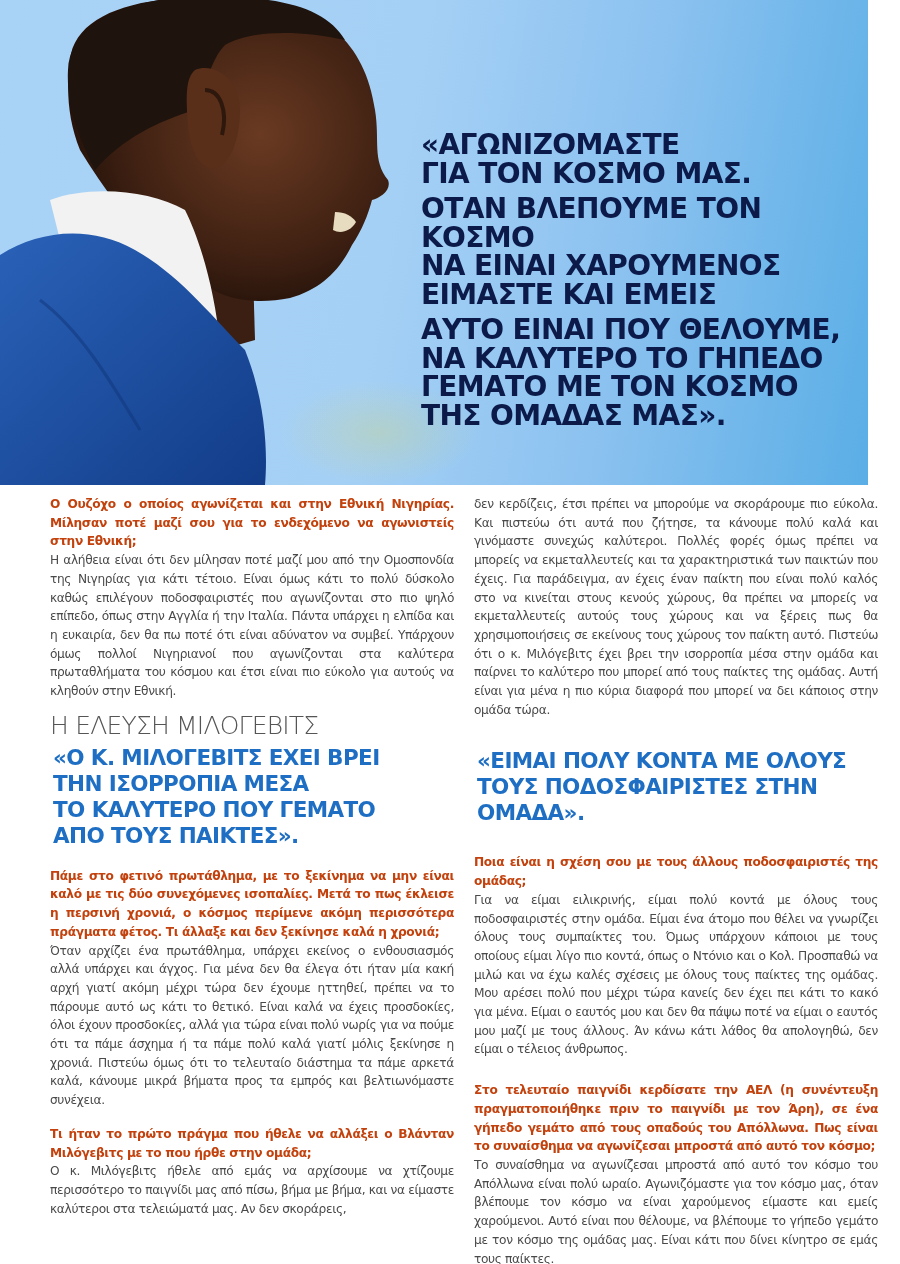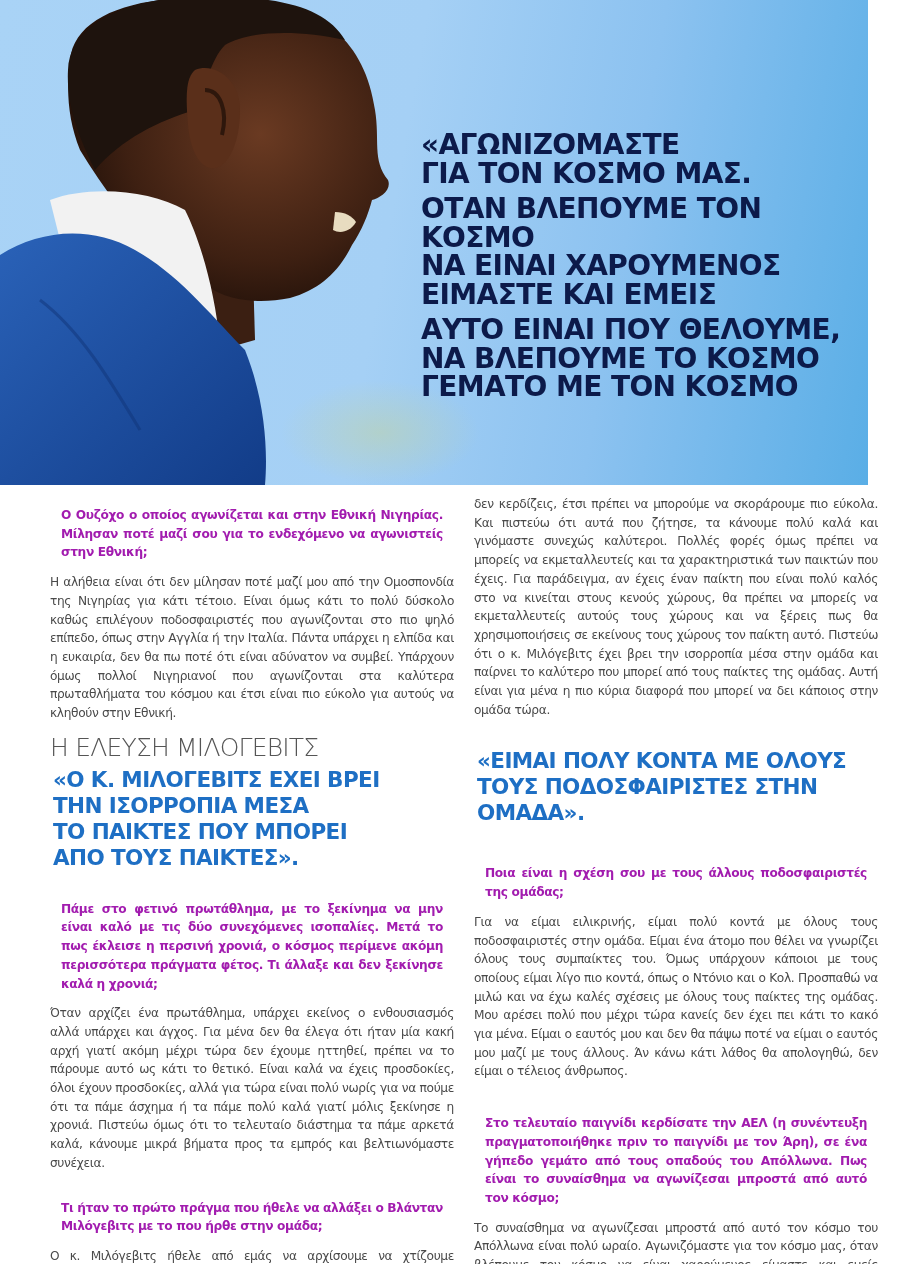--- a/index.html
+++ b/index.html
@@ -14,21 +14,21 @@
   .hero .quote { position: absolute; left: 421px; top: 131px; width: 440px; color: #0c1a4a;
           font-family: "DejaVu Sans", sans-serif; font-weight: bold; font-size: 28px; line-height: 28.5px;
           letter-spacing: -0.6px; }
   .hero .quote p { margin: 0 0 7px 0; }
 
   
   .col { position: absolute; top: 495px; width: 404px; color: #4a4a4a; font-size: 12.2px; line-height: 18.7px;
          letter-spacing: -0.35px; text-align: justify; }
   .col-left { left: 50px; }
   .col-right { left: 474px; }
-  .q { font-weight: bold; color: #a21caf; margin: 11px; }
+  .q { font-weight: bold; color: #c2410c; margin: 0; }
   .a { margin: 0; }
   .gap { height: 15px; }
   .section-title { font-family: "DejaVu Sans", sans-serif; font-weight: 200; font-size: 25px; color: #555;
          letter-spacing: -0.8px; margin: 10px 0 4px 0; line-height: 30px; font-stretch: condensed; }
   .pull-quote { color: #1e6fc4; font-weight: bold; font-size: 21.5px; line-height: 26px; letter-spacing: -0.6px;
          text-align: left; margin: 3px; }
   .pull-quote p { margin: 0; }
 </style>
 </head>
 <body>
@@ -69,36 +69,37 @@
       <span>«ΑΓΩΝΙΖΟΜΑΣΤΕ</span><br>
       <span>ΓΙΑ ΤΟΝ ΚΟΣΜΟ ΜΑΣ.</span>
     </p>
     <p>
       <span>ΟΤΑΝ ΒΛΕΠΟΥΜΕ ΤΟΝ ΚΟΣΜΟ</span><br>
       <span>ΝΑ ΕΙΝΑΙ ΧΑΡΟΥΜΕΝΟΣ</span><br>
       <span>ΕΙΜΑΣΤΕ ΚΑΙ ΕΜΕΙΣ</span><br>
     </p>
     <p>
       <span>ΑΥΤΟ ΕΙΝΑΙ ΠΟΥ ΘΕΛΟΥΜΕ,</span><br>
-      <span>ΝΑ ΒΛΕΠΟΥΜΕ ΤΟ ΚΟΣΜΟ</span><br>
+      <span>ΝΑ ΚΑΛΥΤΕΡΟ ΤΟ ΓΗΠΕΔΟ</span><br>
       <span>ΓΕΜΑΤΟ ΜΕ ΤΟΝ ΚΟΣΜΟ</span><br>
+      <span>ΤΗΣ ΟΜΑΔΑΣ ΜΑΣ».</span>
     </p>
   </div>
 </div>
 
 <div class="col col-left">
   <p class="q">Ο Ουζόχο ο οποίος αγωνίζεται και στην Εθνική Νιγηρίας. Μίλησαν ποτέ μαζί σου για το ενδεχόμενο να αγωνιστείς στην Εθνική;</p>
   <p class="a">Η αλήθεια είναι ότι δεν μίλησαν ποτέ μαζί μου από την Ομοσπονδία της Νιγηρίας για κάτι τέτοιο. Είναι όμως κάτι το πολύ δύσκολο καθώς επιλέγουν ποδοσφαιριστές που αγωνίζονται στο πιο ψηλό επίπεδο, όπως στην Αγγλία ή την Ιταλία. Πάντα υπάρχει η ελπίδα και η ευκαιρία, δεν θα πω ποτέ ότι είναι αδύνατον να συμβεί. Υπάρχουν όμως πολλοί Νιγηριανοί που αγωνίζονται στα καλύτερα πρωταθλήματα του κόσμου και έτσι είναι πιο εύκολο για αυτούς να κληθούν στην Εθνική.</p>
 
   <div class="section-title">Η ΕΛΕΥΣΗ ΜΙΛΟΓΕΒΙΤΣ</div>
 
   <div class="pull-quote">
     <p>«Ο Κ. ΜΙΛΟΓΕΒΙΤΣ ΕΧΕΙ ΒΡΕΙ</p>
     <p>ΤΗΝ ΙΣΟΡΡΟΠΙΑ ΜΕΣΑ</p>
-    <p>ΤΟ ΠΑΙΚΤΕΣ ΠΟΥ ΜΠΟΡΕΙ</p>
+    <p>ΤΟ ΚΑΛΥΤΕΡΟ ΠΟΥ ΓΕΜΑΤΟ</p>
     <p>ΑΠΟ ΤΟΥΣ ΠΑΙΚΤΕΣ».</p>
   </div>
   <div class="gap"></div>
 
   <p class="q">Πάμε στο φετινό πρωτάθλημα, με το ξεκίνημα να μην είναι καλό με τις δύο συνεχόμενες ισοπαλίες. Μετά το πως έκλεισε η περσινή χρονιά, ο κόσμος περίμενε ακόμη περισσότερα πράγματα φέτος. Τι άλλαξε και δεν ξεκίνησε καλά η χρονιά;</p>
   <p class="a">Όταν αρχίζει ένα πρωτάθλημα, υπάρχει εκείνος ο ενθουσιασμός αλλά υπάρχει και άγχος. Για μένα δεν θα έλεγα ότι ήταν μία κακή αρχή γιατί ακόμη μέχρι τώρα δεν έχουμε ηττηθεί, πρέπει να το πάρουμε αυτό ως κάτι το θετικό. Είναι καλά να έχεις προσδοκίες, όλοι έχουν προσδοκίες, αλλά για τώρα είναι πολύ νωρίς για να πούμε ότι τα πάμε άσχημα ή τα πάμε πολύ καλά γιατί μόλις ξεκίνησε η χρονιά. Πιστεύω όμως ότι το τελευταίο διάστημα τα πάμε αρκετά καλά, κάνουμε μικρά βήματα προς τα εμπρός και βελτιωνόμαστε συνέχεια.</p>
   <div class="gap"></div>
 
   <p class="q">Τι ήταν το πρώτο πράγμα που ήθελε να αλλάξει ο Βλάνταν Μιλόγεβιτς με το που ήρθε στην ομάδα;</p>
   <p class="a">Ο κ. Μιλόγεβιτς ήθελε από εμάς να αρχίσουμε να χτίζουμε περισσότερο το παιγνίδι μας από πίσω, βήμα με βήμα, και να είμαστε καλύτεροι στα τελειώματά μας. Αν δεν σκοράρεις,</p>

